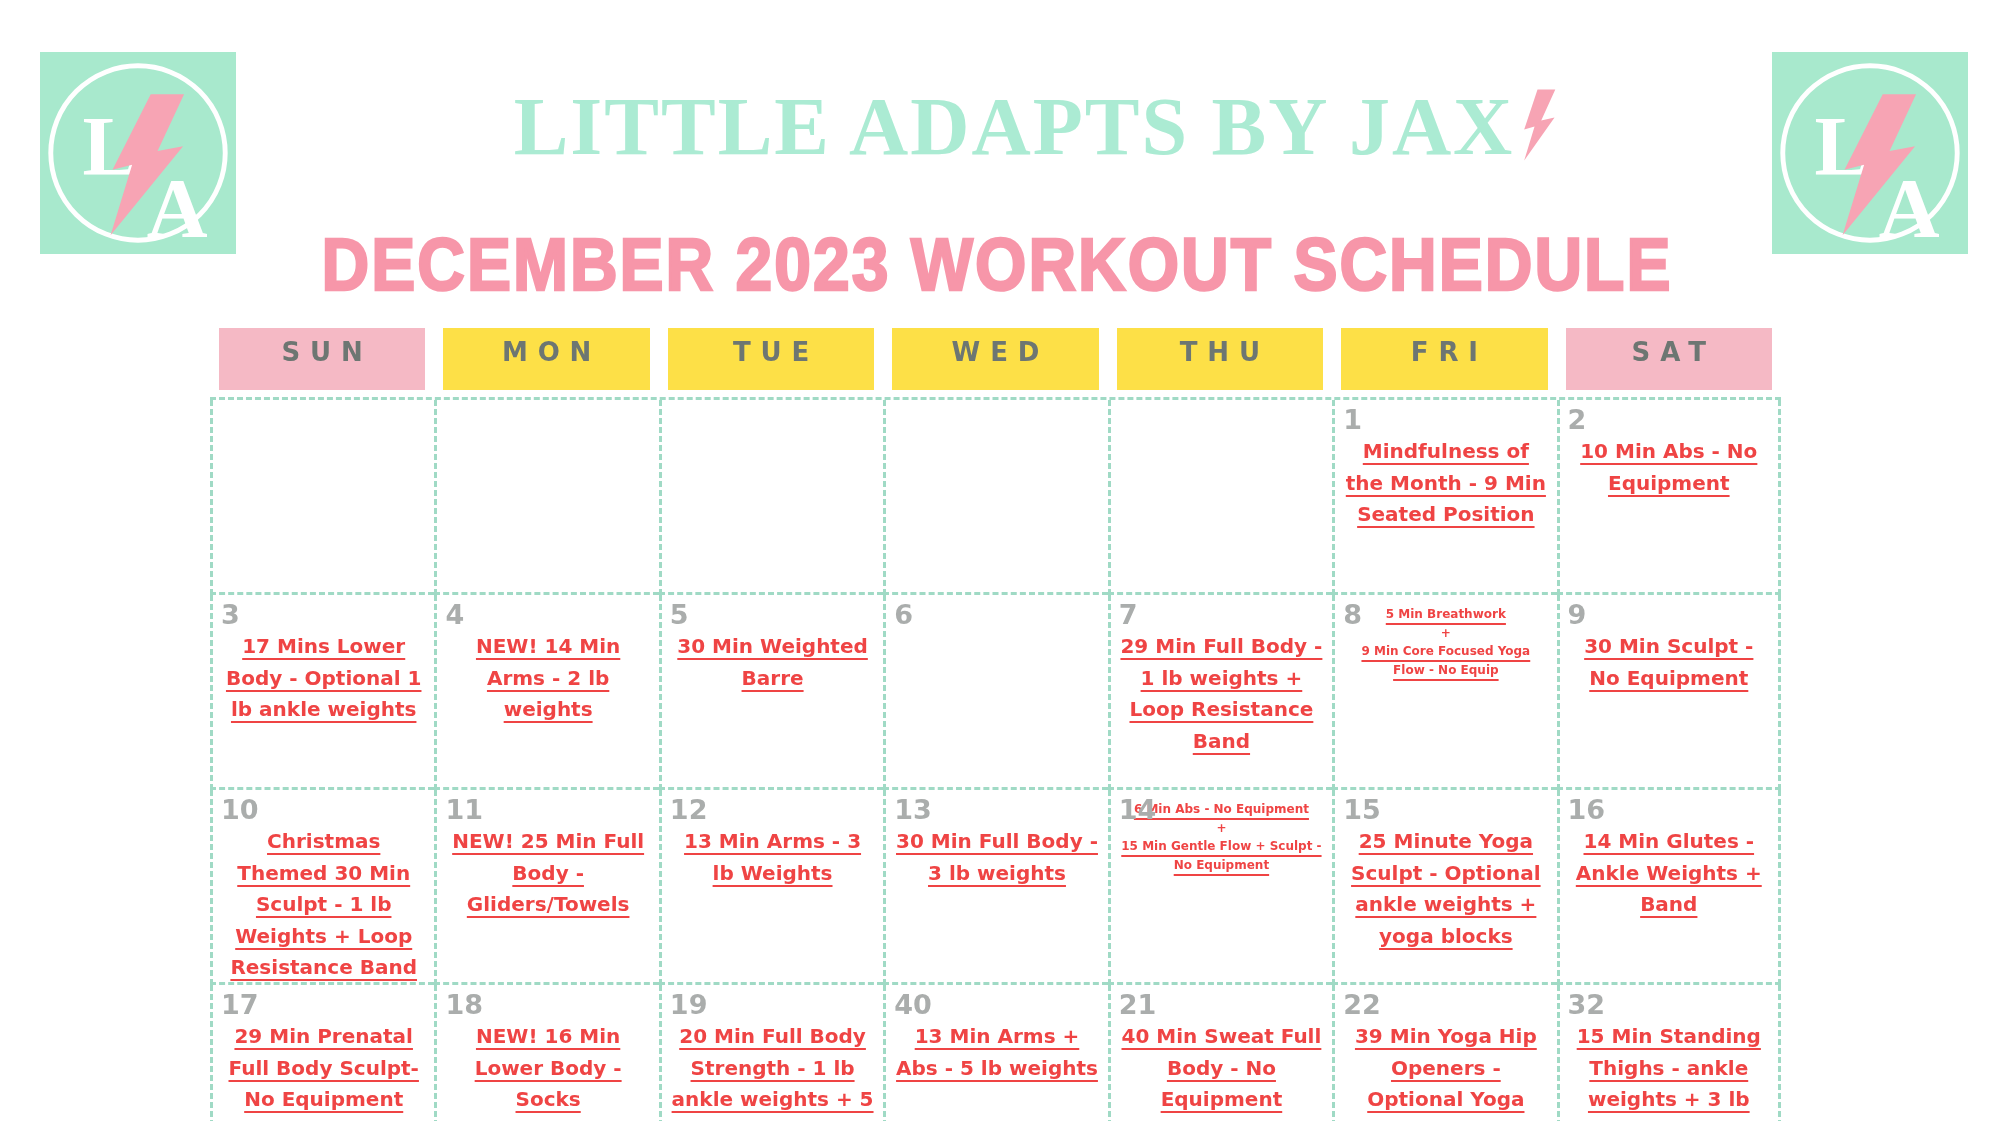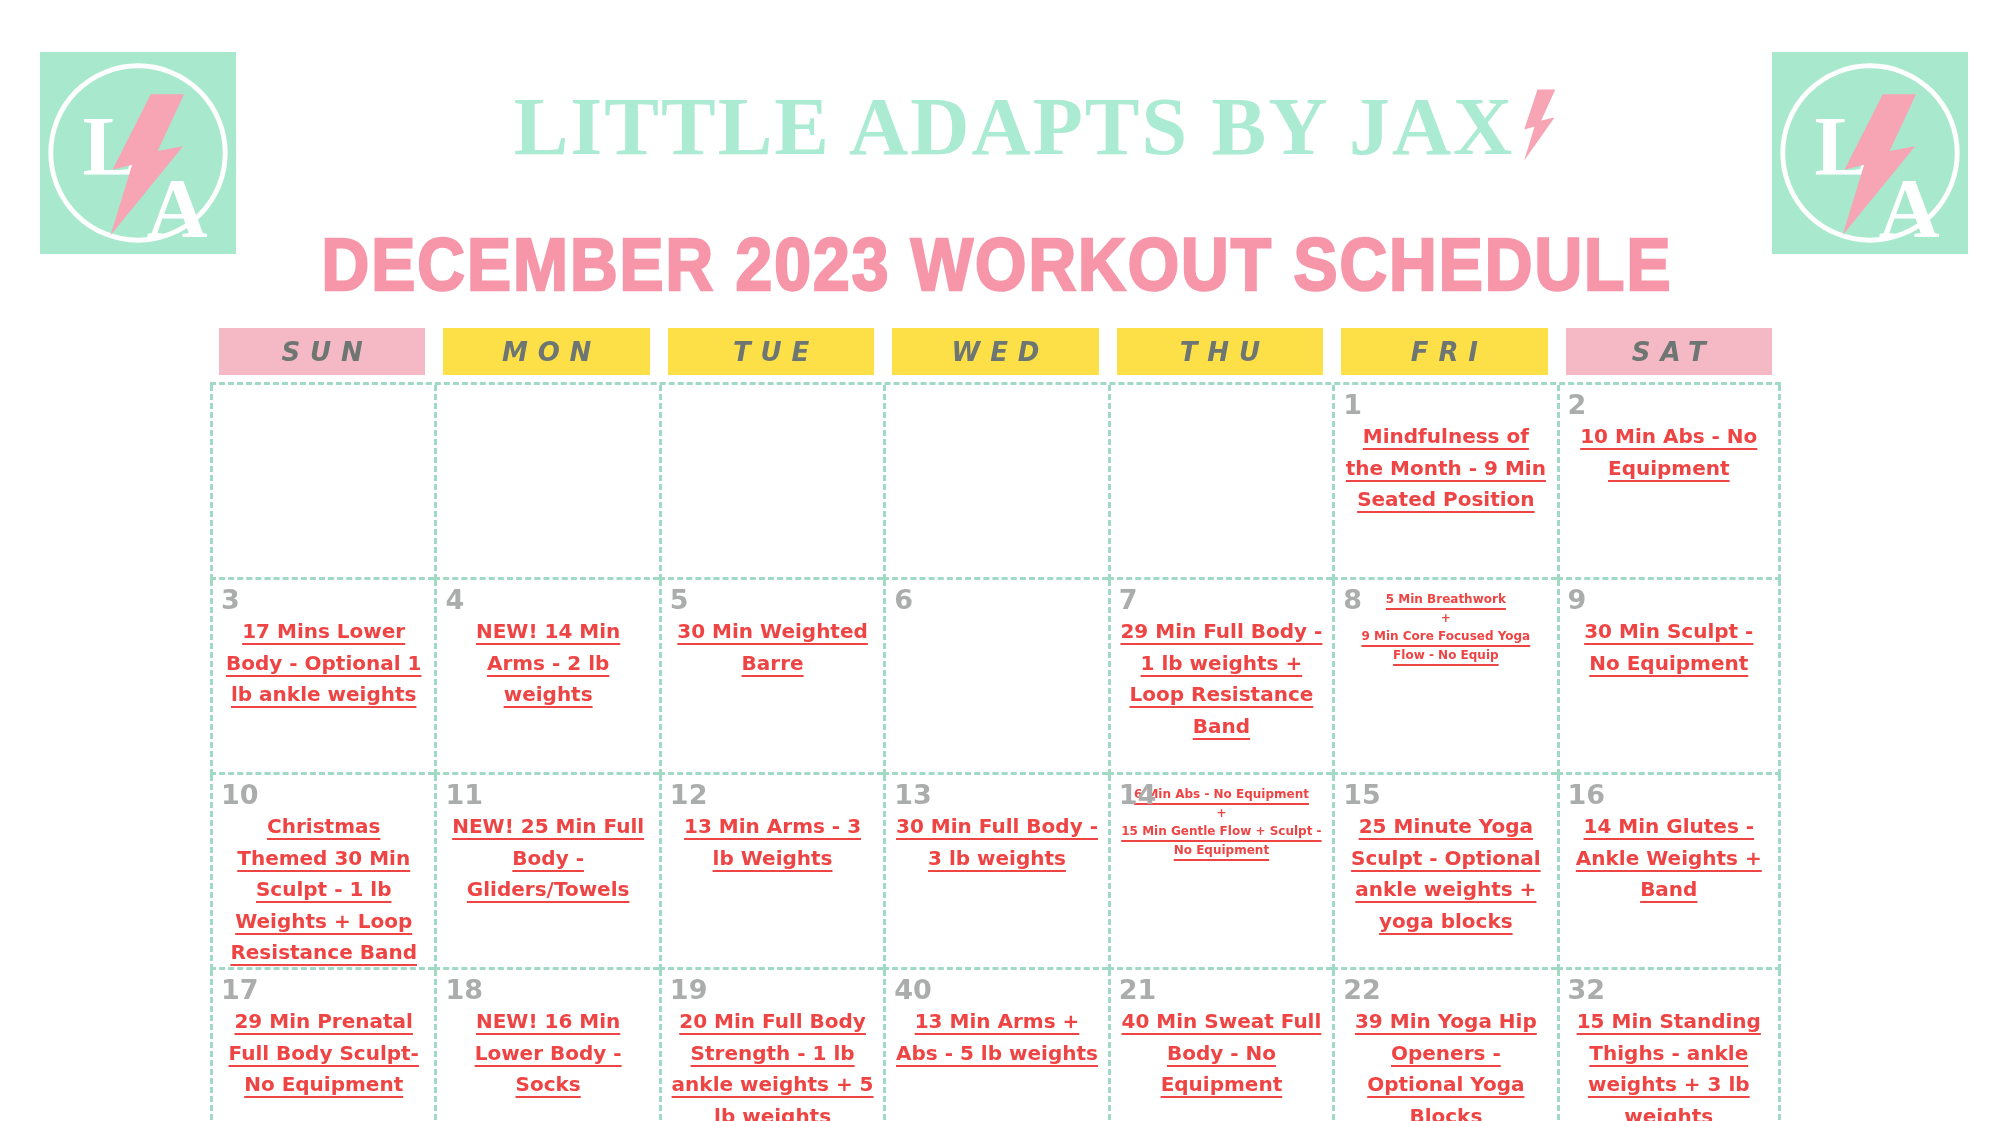--- a/index.html
+++ b/index.html
@@ -26,22 +26,22 @@
     display:inline-block; transform:scaleY(1.12); transform-origin:top center;
     color:#f796a9; -webkit-text-stroke:2.2px #f796a9;
     font-family:"Liberation Sans","DejaVu Sans",sans-serif;
     font-weight:700; font-size:66px; letter-spacing:2px; line-height:1; white-space:nowrap;
   }
 
   
   .calendar { position:absolute; left:210px; top:328px; width:1571px; }
   .headers { display:grid; grid-template-columns:repeat(7,1fr); margin-bottom:7px; }
   .day-header {
-    margin:0 9px; height:47px; line-height:49px; text-align:center;
-    color:#6d7672; font-size:26px; font-weight:700; letter-spacing:0.38em; text-indent:0.38em;font-style:italic;
+    margin:0 9px; height:62px; line-height:49px; text-align:center;
+    color:#6d7672; font-size:26px; font-weight:700; letter-spacing:0.38em; text-indent:0.38em;
   }
   .day-header.mint { background:#fde047; }
   .day-header.pink { background:#f5b9c5; }
 
   .grid {
     display:grid; grid-template-columns:repeat(7,1fr); grid-auto-rows:195px;
     border-top:3px dashed #a0dac5;
   }
   .cell {
     position:relative; box-sizing:border-box;

